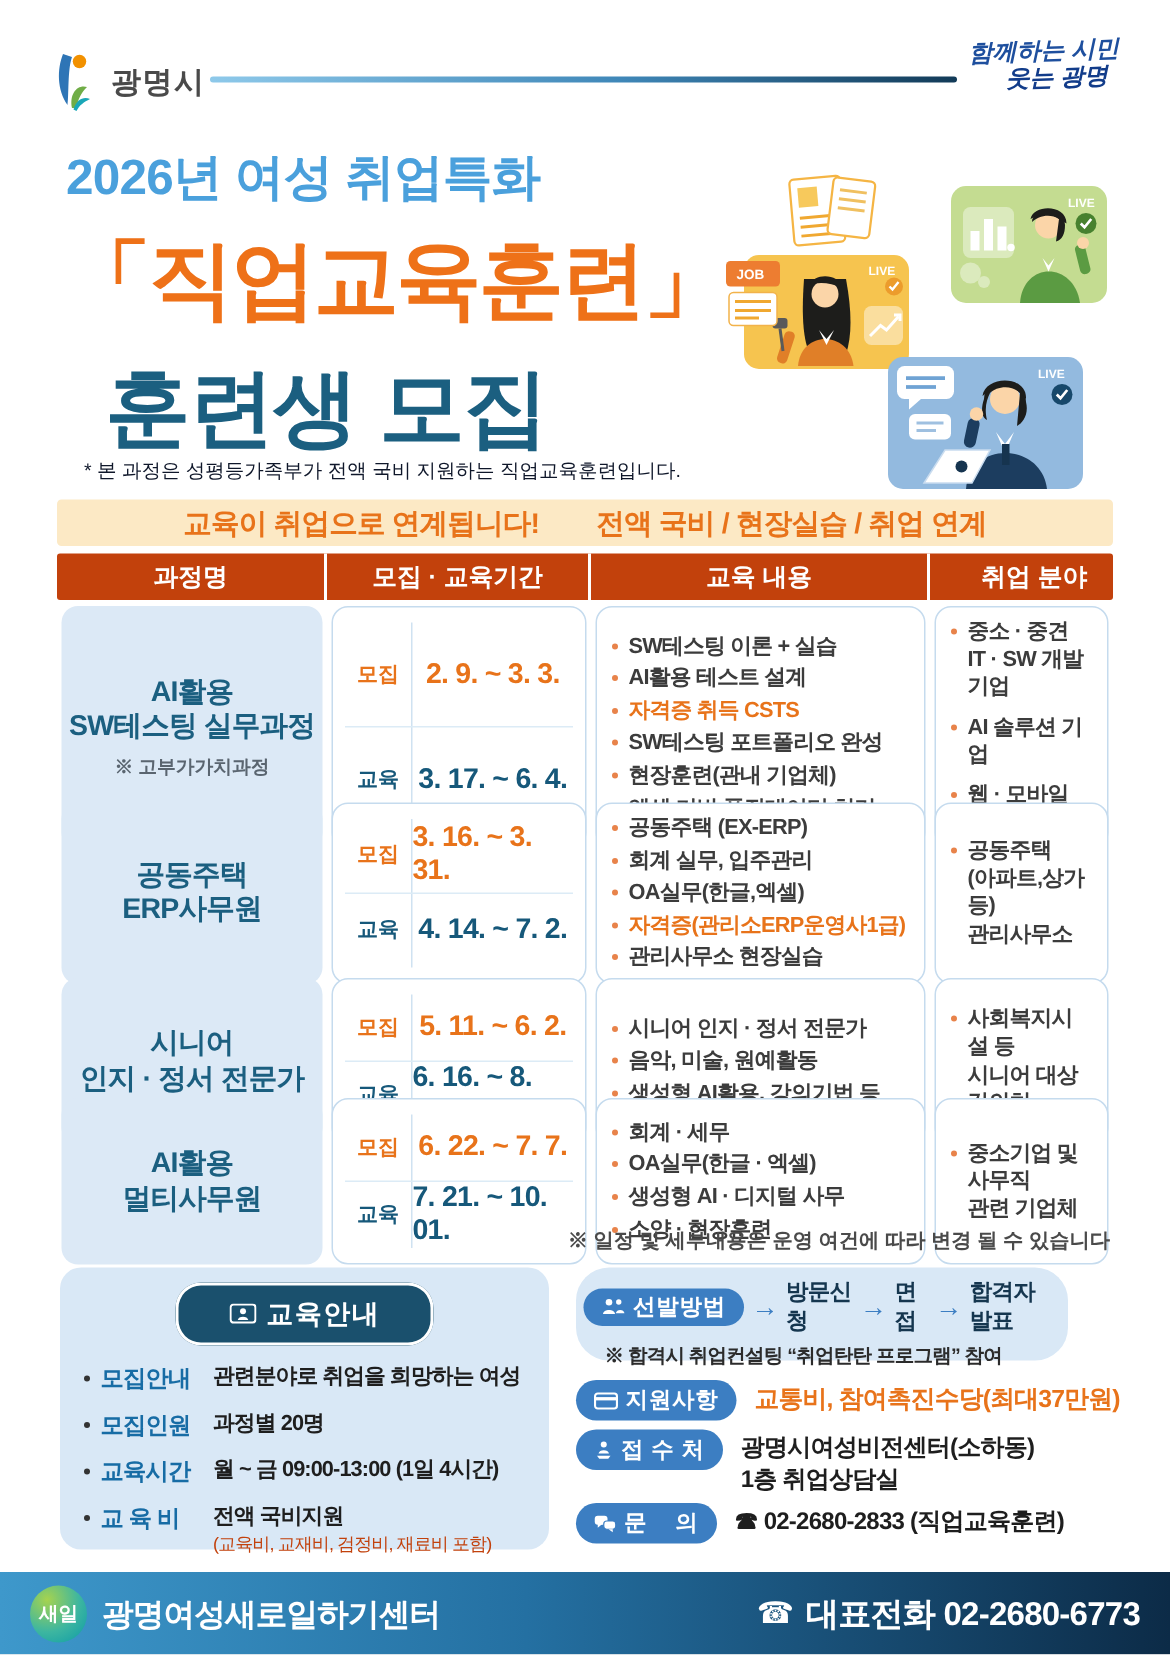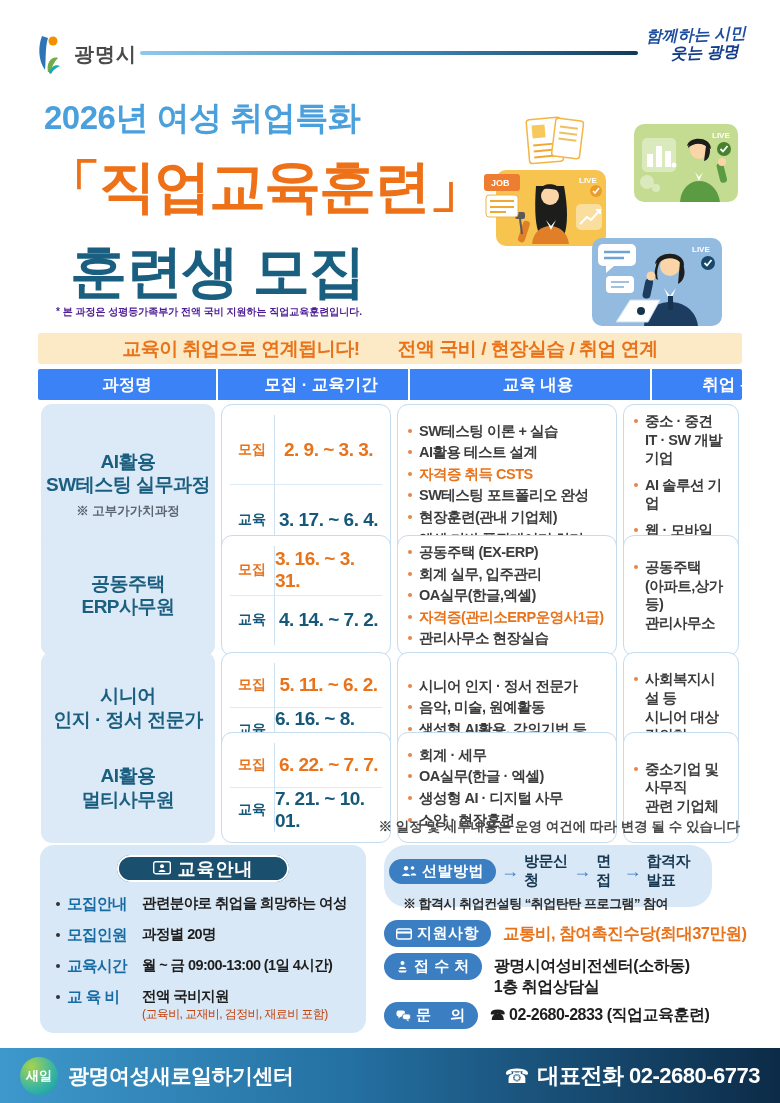--- a/index.html
+++ b/index.html
@@ -15,33 +15,33 @@
     background:linear-gradient(90deg,#8ec9ea 0%,#3f87b8 55%,#123a57 100%); border-radius:2px; }
   .slogan { position:absolute; right:34px; top:26px; text-align:right; font-style:italic;
     font-weight:700; color:#1e4f9e; line-height:1.15; font-size:16px; transform:rotate(-2deg); }
   .slogan .l2 { color:#123c8a; padding-right:8px; }
 
   
   .title-block { position:absolute; left:44px; top:96px; }
   .t1 { font-size:33px; font-weight:800; color:#4aa0dc; letter-spacing:-0.5px; }
   .t2 { font-size:57px; font-weight:800; color:#ee7118; letter-spacing:-2px; margin-top:8px; }
   .t3 { font-size:57px; font-weight:800; color:#1b5f80; letter-spacing:-1px; margin-top:8px; padding-left:26px; }
-  .title-note { position:absolute; left:56px; top:305px; font-size:10px; font-weight:700; color:#4c1d95; }
+  .title-note { position:absolute; left:56px; top:305px; font-size:13px; font-weight:400; color:#0f172a; }
 
   
   .hero { position:absolute; left:484px; top:116px; }
 
   
   .banner { position:absolute; left:38px; top:333px; width:704px; height:31px; background:#fce9c5;
     border-radius:3px; display:flex; align-items:center; justify-content:center; gap:38px; }
   .banner span { font-size:19px; font-weight:800; color:#e8731a; letter-spacing:-0.5px; }
 
   
-  .thead { position:absolute; left:38px; top:369px; width:704px; height:31px; background:#3b82f6;
-    border-radius:2px; display:grid; grid-template-columns:180px 176px 226px 122px;gap:16px; }
+  .thead { position:absolute; left:38px; top:369px; width:704px; height:31px; background:#c2410c;
+    border-radius:2px; display:grid; grid-template-columns:180px 176px 226px 122px; }
   .th { display:flex; align-items:center; justify-content:center; color:#fff; font-size:16.5px;
     font-weight:700; border-right:2px solid #ffffff; }
   .th:last-child { border-right:none;padding-left:17px; }
 
   .trow { position:absolute; left:38px; width:704px; display:grid; grid-template-columns:180px 176px 226px 122px; }
   .r1 { top:404px; height:124px; } .r2 { top:535px; height:110px; }
   .r3 { top:652px; height:73px; }  .r4 { top:732px; height:85px; }
   .cell { margin:0 3px; border-radius:11px; }
   .coursecell { background:#dce9f6; display:flex; flex-direction:column; align-items:center; justify-content:center; }
   .course { font-size:19px; font-weight:800; color:#1b5f80; text-align:center; line-height:1.25; white-space:pre-line; letter-spacing:-0.5px; }
@@ -62,21 +62,21 @@
   .li .b { flex:0 0 4px; width:4px; height:4px; border-radius:50%; background:#e8834a; margin-top:7px; }
   .li .tx { font-size:14.5px; font-weight:700; color:#3c3c3c; line-height:1.28; letter-spacing:-0.5px; white-space:pre-line; }
   .li .tx.hl { color:#e8731a; }
   .fieldcell { gap:8px; }
 
   .tfoot { position:absolute; right:40px; top:818px; font-size:13.5px; font-weight:600; color:#4a4a4a; }
 
   
   .edu-box { position:absolute; left:40px; top:845px; width:326px; height:188px; background:#d9e8f6;
     border-radius:14px; padding:10px 16px 0 16px; }
-  .edu-pill { width:172px; height:27px; margin:0 auto; background:#1a506d; border-radius:17px;
+  .edu-pill { width:172px; height:42px; margin:0 auto; background:#1a506d; border-radius:17px;
     display:flex; align-items:center; justify-content:center; gap:7px; box-shadow:0 0 0 2px #ffffff inset; }
   .edu-pill .lbl { color:#fff; font-size:18px; font-weight:800; letter-spacing:1px; }
   .edu-items { margin-top:12px; }
   .ei { display:flex; align-items:flex-start; gap:7px; margin-bottom:10px; }
   .ei .dot { flex:0 0 4px; width:4px; height:4px; border-radius:50%; background:#333; margin-top:8px; }
   .ei .lbl { flex:0 0 68px; font-size:15.5px; font-weight:800; color:#176ca5; letter-spacing:-0.5px; }
   .ei .val { font-size:14.5px; font-weight:700; color:#1e1e1e; letter-spacing:-0.6px; line-height:1.25; }
   .ei .sub { display:block; font-size:12px; font-weight:500; color:#c2410c; margin-top:2px; }
 
   

